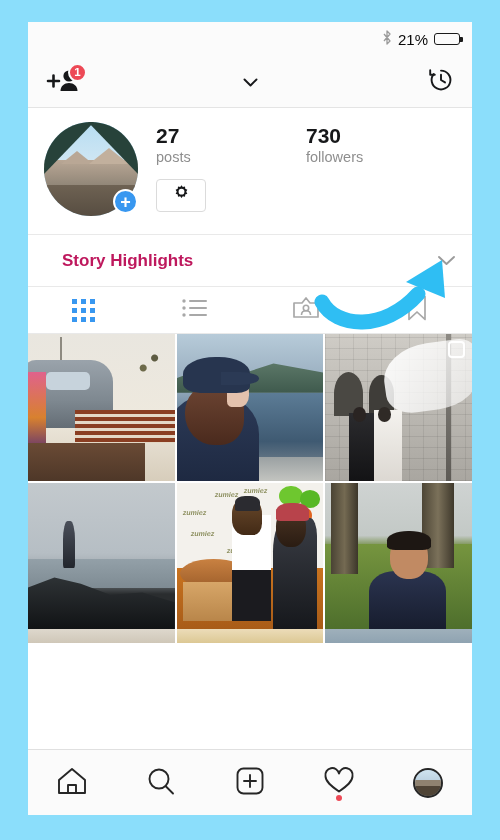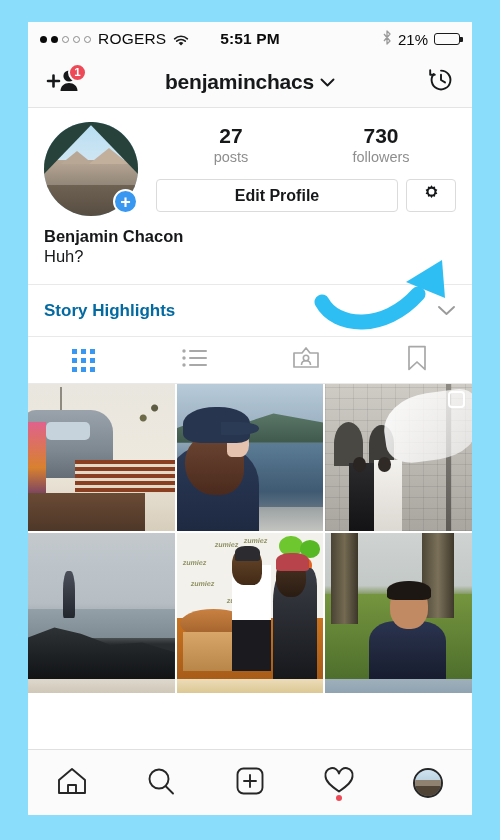--- a/index.html
+++ b/index.html
@@ -107,21 +107,21 @@
     border-top: 56px solid #27423a; border-left: 54px solid transparent; }
   .av-plus {
     position: absolute; right: 0px; bottom: 2px;
     width: 25px; height: 25px; border-radius: 50%;
     background: #3897F0; border: 2.5px solid #fff;
     display: flex; align-items: center; justify-content: center;
     color: #fff; font-size: 18px; line-height: 1; font-weight: bold;
   }
   .pstats-col { flex: 1; padding-left: 18px; padding-top: 2px; }
   .stats { display: flex; }
-  .stat { flex: 1; text-align: center; }
+  .stat { flex: 1; text-align: left; }
   .stat .num { font-size: 21px; font-weight: bold; color: #17181a; line-height: 1.15; }
   .stat .lab { font-size: 14.5px; color: #8e8e8e; margin-top: 1px; }
   .pbtns { display: flex; gap: 8px; margin-top: 14px; align-items: stretch; }
   .btn-edit {
     flex: 1; height: 33px; border: 1px solid #dbdbdb; border-radius: 4px;
     background: #fff; display: flex; align-items: center; justify-content: center;
     font-size: 16px; font-weight: bold; color: #17181a;
   }
   .btn-gear {
     width: 50px; height: 33px; border: 1px solid #dbdbdb; border-radius: 4px;
@@ -136,21 +136,21 @@
     position: absolute; left: 286px; top: 236px;
     width: 160px; height: 76px; pointer-events: none; z-index: 5;
   }
 
   
   .highlights {
     margin-top: 18px; border-top: 1px solid #e9e9e9;
     height: 52px; display: flex; align-items: center;
     padding: 0 16px; background: #fff;
   }
-  .hl-title { font-size: 17px; font-weight: bold; color: #0369a1; }
+  .hl-title { font-size: 17px; font-weight: bold; color: #be185d; margin-left: 18px; }
   .hl-chev { margin-left: auto; }
 
   
   .tabs {
     height: 48px; border-top: 1px solid #e9e9e9; border-bottom: 1px solid #e9e9e9;
     display: flex; align-items: center; background: #fff;
   }
   .tab { flex: 1; display: flex; align-items: center; justify-content: center; }
   .gridicon { display: grid; grid-template-columns: repeat(3, 5px); gap: 4px; }
   .gridicon i { width: 5px; height: 5px; background: #3897F0; display: block; }
@@ -316,38 +316,20 @@
   .tb-avatar .sky { position:absolute; inset:0 0 45% 0; background: linear-gradient(#cfe3ef,#b7cddd); }
   .tb-avatar .mt  { position:absolute; left:0; right:0; top:40%; height:26%; background:#8f8270; }
   .tb-avatar .gd  { position:absolute; left:0; right:0; bottom:0; height:36%; background:#4f4436; }
 </style>
 </head>
 <body>
 
 <div id="frame">
 
   <div class="statusbar">
-    <div class="sb-left">
-      <div class="dots">
-        <span class="dot full"></span>
-          <span class="dot full"></span>
-        <span class="dot empty"></span>
-          <span class="dot empty"></span>
-          <span class="dot empty"></span>
-      </div>
-      <span class="carrier">ROGERS</span>
-      <span class="wifi">
-        <svg width="16" height="12" viewBox="0 0 16 12">
-          <path d="M8 10.6 5.6 8.1a3.5 3.5 0 0 1 4.8 0z" fill="#1b1b1b"></path>
-          <path d="M3.7 6.2a6.2 6.2 0 0 1 8.6 0" stroke="#1b1b1b" stroke-width="1.6" fill="none" stroke-linecap="round"></path>
-          <path d="M1.6 3.8a9.4 9.4 0 0 1 12.8 0" stroke="#1b1b1b" stroke-width="1.6" fill="none" stroke-linecap="round"></path>
-        </svg>
-      </span>
-    </div>
-    <div class="sb-center">5:51 PM</div>
     <div class="sb-right">
       <span>
         <svg width="10" height="15" viewBox="0 0 10 15">
           <path d="M2 4l6 7-3 3V1l3 3-6 7" stroke="#9a9a9a" stroke-width="1.3" fill="none" stroke-linejoin="round"></path>
         </svg>
       </span>
       <span class="batt-pct">21%</span>
       <span class="battery">
         <span class="batt-fill" style="width:57%"></span>
       </span>
@@ -357,21 +339,20 @@
   <div class="navbar">
     <div class="nav-left">
       <svg width="40" height="30" viewBox="0 0 40 30">
         <path d="M4 15h11M9.5 9.5v11" stroke="#17181a" stroke-width="2.6" stroke-linecap="round"></path>
         <circle cx="25" cy="10" r="5.6" fill="#17181a"></circle>
         <path d="M16.5 25c0-5 3.8-8 8.5-8s8.5 3 8.5 8z" fill="#17181a"></path>
       </svg>
       <span class="badge">1</span>
     </div>
     <div class="nav-title">
-      <span class="uname">benjaminchacs</span>
       <span>
         <svg width="15" height="9" viewBox="0 0 15 9">
             <path d="M1.5 1.5 7.5 7.5 13.5 1.5" stroke="#17181a" stroke-width="1.9" fill="none" stroke-linecap="round" stroke-linejoin="round"></path>
           </svg>
       </span>
     </div>
     <div class="nav-right">
       <svg width="30" height="30" viewBox="0 0 30 30">
         <path d="M15 5.6a9.4 9.4 0 1 1-7.3 3.5" stroke="#17181a" stroke-width="1.9" fill="none" stroke-linecap="round"></path>
         <path d="M4.2 5.2v4.6h4.6" stroke="#17181a" stroke-width="1.9" fill="none" stroke-linecap="round" stroke-linejoin="round"></path>
@@ -397,35 +378,30 @@
           <div class="stat">
             <div class="num">27</div>
             <div class="lab">posts</div>
           </div>
           <div class="stat">
             <div class="num">730</div>
             <div class="lab">followers</div>
           </div>
         </div>
         <div class="pbtns">
-          <div class="btn-edit">Edit Profile</div>
           <div class="btn-gear">
             <span>
               <svg width="21" height="21" viewBox="0 0 24 24">
                 <path d="M12 2.6l1.5 2.1 2.5-.7.3 2.6 2.4 1-1.3 2.3 1.3 2.3-2.4 1-.3 2.6-2.5-.7L12 17.2l-1.5-2.1-2.5.7-.3-2.6-2.4-1 1.3-2.3L5.3 7.6l2.4-1 .3-2.6 2.5.7z" fill="#17181a"></path>
                 <circle cx="12" cy="9.9" r="3.3" fill="#fff"></circle>
               </svg>
             </span>
           </div>
         </div>
       </div>
-    </div>
-    <div class="bio">
-      <div class="fullname">Benjamin Chacon</div>
-      <div class="btext">Huh?</div>
     </div>
   </div>
 
   <div class="arrow-anno">
     <svg width="160" height="76" viewBox="0 0 160 76">
       <path d="M8 44 C22 70, 70 74, 104 36" stroke="#2FBEF3" stroke-width="15" fill="none" stroke-linecap="round"></path>
       <path d="M128 2 L131 40 L92 24 Z" fill="#2FBEF3"></path>
     </svg>
   </div>
 

